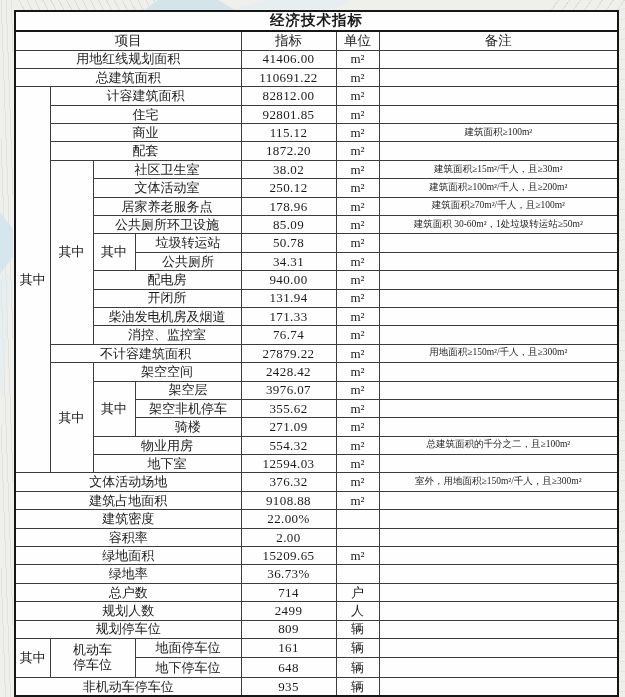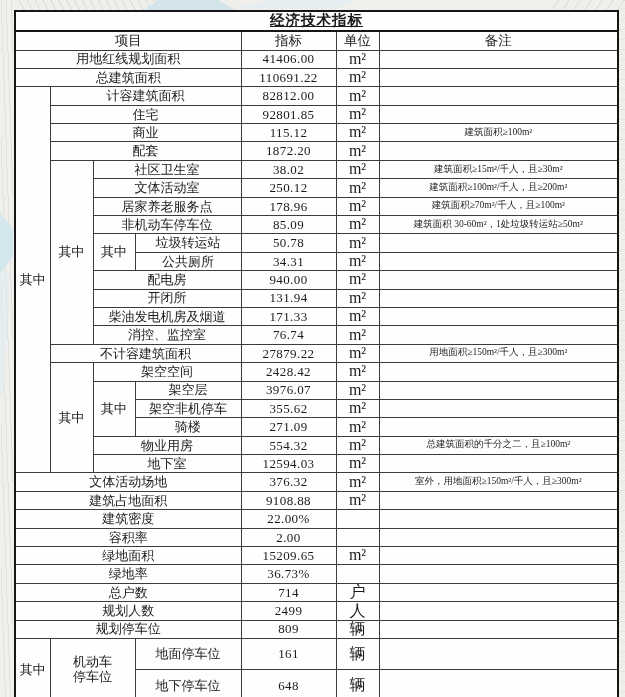--- a/index.html
+++ b/index.html
@@ -55,29 +55,29 @@
   td{
     border:1px solid #3c3c3c;
     text-align:center;vertical-align:middle;
     font-size:13px;line-height:1.05;
     padding:0 1px;overflow:hidden;white-space:nowrap;
   }
   tr{height:18.4px}
   tr.title-row{height:20px}
   td.title-cell{
     font-weight:bold;font-size:14.5px;letter-spacing:1px;
-    text-decoration:underline;border-bottom:2px solid #161616;
+    border-bottom:2px solid #161616;
   }
   tr.header-row{height:19px}
   tr.header-row td{font-size:13.5px}
   td.val{letter-spacing:.4px}
   td.remark{font-size:9.5px;color:#242424}
-  td.unit{font-size:16px}
+  td.unit{font-size:13px}
   td.merge{font-size:13px}
-  .wrap3{display:block;width:3.1em;margin:16px auto;white-space:normal;line-height:1.15;text-align:center}
+  .wrap3{display:block;width:3.1em;margin:4px auto;white-space:normal;line-height:1.15;text-align:center}
 </style>
 </head>
 <body>
 
 <div class="deco hatch-top"></div>
 <div class="deco blue-top"></div>
 <div class="deco blue-top2"></div>
 <div class="deco hatch-topright"></div>
 <div class="deco left-lines"></div>
 <div class="deco blue-left"></div>
@@ -163,21 +163,21 @@
         <td class="unit">m²</td>
         <td class="remark">建筑面积≥100m²/千人，且≥200m²</td>
       </tr>
   <tr>
         <td colspan="2">居家养老服务点</td>
         <td class="val">178.96</td>
         <td class="unit">m²</td>
         <td class="remark">建筑面积≥70m²/千人，且≥100m²</td>
       </tr>
   <tr>
-        <td colspan="2">非机动车停车位</td>
+        <td colspan="2">公共厕所环卫设施</td>
         <td class="val">85.09</td>
         <td class="unit">m²</td>
         <td class="remark">建筑面积 30-60m²，1处垃圾转运站≥50m²</td>
       </tr>
 
   <tr>
         <td class="merge" rowspan="2">其中</td>
         <td>垃圾转运站</td>
         <td class="val">50.78</td>
         <td class="unit">m²</td>

